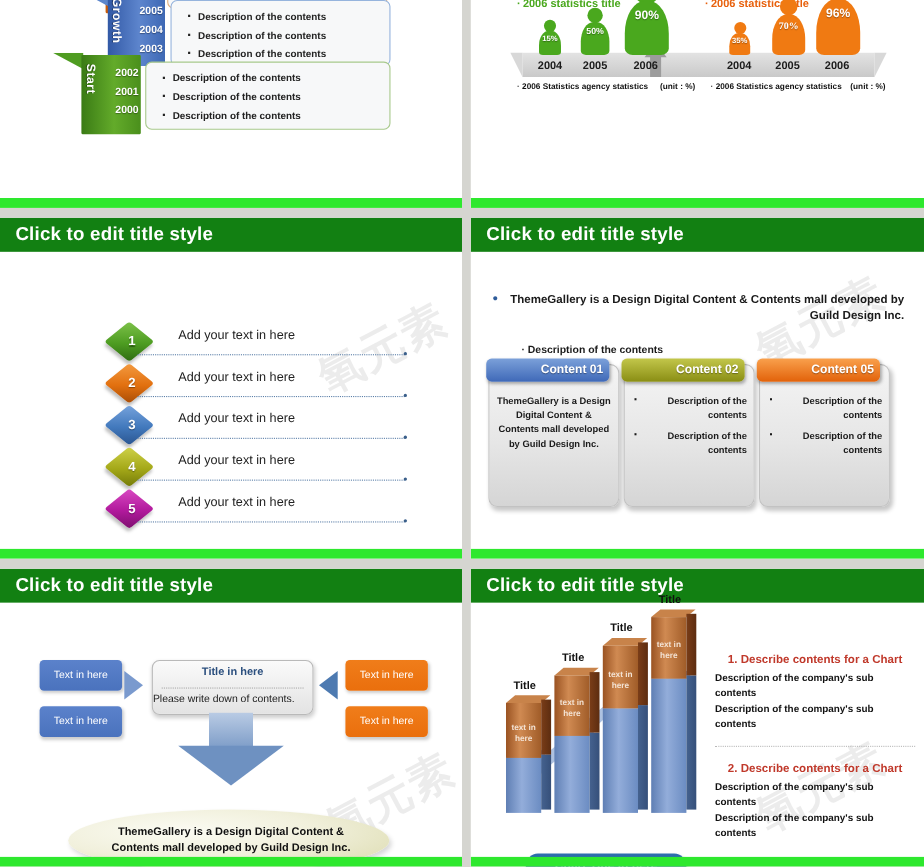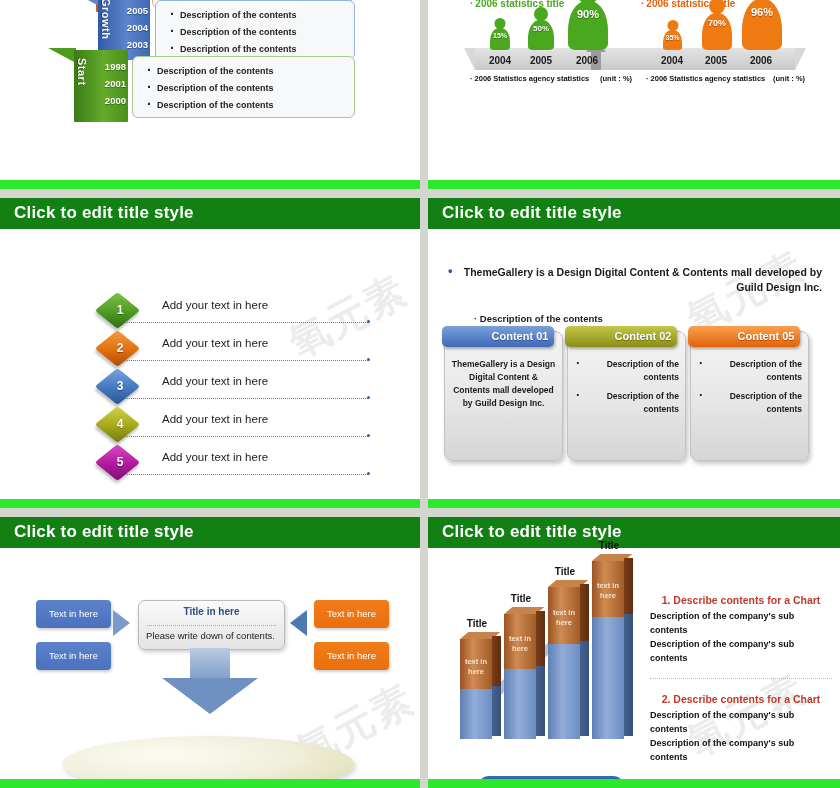--- a/index.html
+++ b/index.html
@@ -267,21 +267,21 @@
   .center-title {
     position: absolute; left: 0; right: 0; top: 5px;
     text-align: center; font-size: 10px; font-weight: bold; color: #2b4f7e;
   }
   .center-div {
     position: absolute; left: 8px; right: 8px; top: 24px;
     border-bottom: 1px dotted #a9a9a9;
   }
   .center-sub {
     position: absolute; left: 0; right: 2px; top: 29px;
-    text-align: center; font-size: 9.5px; color: #222;
+    font-size: 9.5px; color: #222;
   }
   .arrow-r {
     position: absolute; left: 113px; top: 62px;
     width: 0; height: 0;
     border-top: 13px solid transparent;
     border-bottom: 13px solid transparent;
     border-left: 17px solid #6b8fc9;
     opacity: .9;
   }
   .arrow-l {
@@ -425,21 +425,21 @@
         </div>
       </div>
 
       <div class="arrow-block">
         <div style="position:absolute;left:48px;top:78px;width:28px;height:15px;
              background:#4f9c21;clip-path:polygon(0 0,100% 0,100% 100%);"></div>
         <div class="arrow-shaft" style="left:74px; top:80px; width:54px; height:72px;
              background:linear-gradient(90deg,#3a7b15,#63ab2a 55%,#4a8f1c);"></div>
         <div class="vlabel" style="left:76px; top:88px;">Start</div>
         <div class="years" style="left:84px; top:88px; width:42px;">
-          <span>1998</span>
+          <span>2002</span>
           <span>2001</span>
           <span>2000</span>
         </div>
         <div class="desc-box" style="left:132px; top:86px; width:223px; height:62px; border:1px solid #a8c98c;">
           <ul>
             <li>Description of the contents</li>
             <li>Description of the contents</li>
             <li>Description of the contents</li>
           </ul>
         </div>
@@ -476,21 +476,21 @@
       </div>
 
       <div class="person" style="left:235px; top:50px; width:19px; height:30px;">
         <div class="head" style="top:0; width:11px; height:11px; background:#f07a12;"></div>
         <div class="torso" style="top:10px; height:20px; background:#f07a12;"></div>
         <div class="pct" style="top:14px; font-size:7px;">35%</div>
       </div>
       <div class="person" style="left:274px; top:28px; width:30px; height:52px;">
         <div class="head" style="top:0; width:16px; height:16px; background:#f07a12;"></div>
         <div class="torso" style="top:15px; height:37px; background:#f07a12;"></div>
-        <div class="pct" style="top:20px; font-size:9px;">70%</div>
+        <div class="pct" style="top:20px; font-size:9px;font-family:Liberation Serif, serif;">70%</div>
       </div>
       <div class="person" style="left:314px; top:9px; width:40px; height:71px;">
         <div class="head" style="top:0; width:23px; height:23px; background:#f07a12;"></div>
         <div class="torso" style="top:20px; height:51px; background:#f07a12;"></div>
         <div class="pct" style="top:27px; font-size:11px;">96%</div>
       </div>
 
       <div class="yearlabel" style="left:49px; top:85px;">2004</div>
       <div class="yearlabel" style="left:90px; top:85px;">2005</div>
       <div class="yearlabel" style="left:136px; top:85px;">2006</div>
@@ -616,20 +616,22 @@
       </div>
 
       <div class="fbox orange" style="left:314px; top:52px;">Text in here</div>
       <div class="fbox orange" style="left:314px; top:94px;">Text in here</div>
 
       <div class="arrow-d-stem"></div>
       <div class="arrow-d-head"></div>
 
       <div class="oval"></div>
       <div class="oval-text" style="top:201px;">
+        <div>ThemeGallery is a Design Digital Content &amp;</div>
+        <div>Contents mall developed by Guild Design Inc.</div>
       </div>
     </div>
     <div class="slide-footer"></div>
   </div>
 
   <div class="slide" id="s6">
     <div class="slide-title">Click to edit title style</div>
     <div class="body">
       <div class="wm" style="left:255px; top:140px;">氧元素</div>
 

